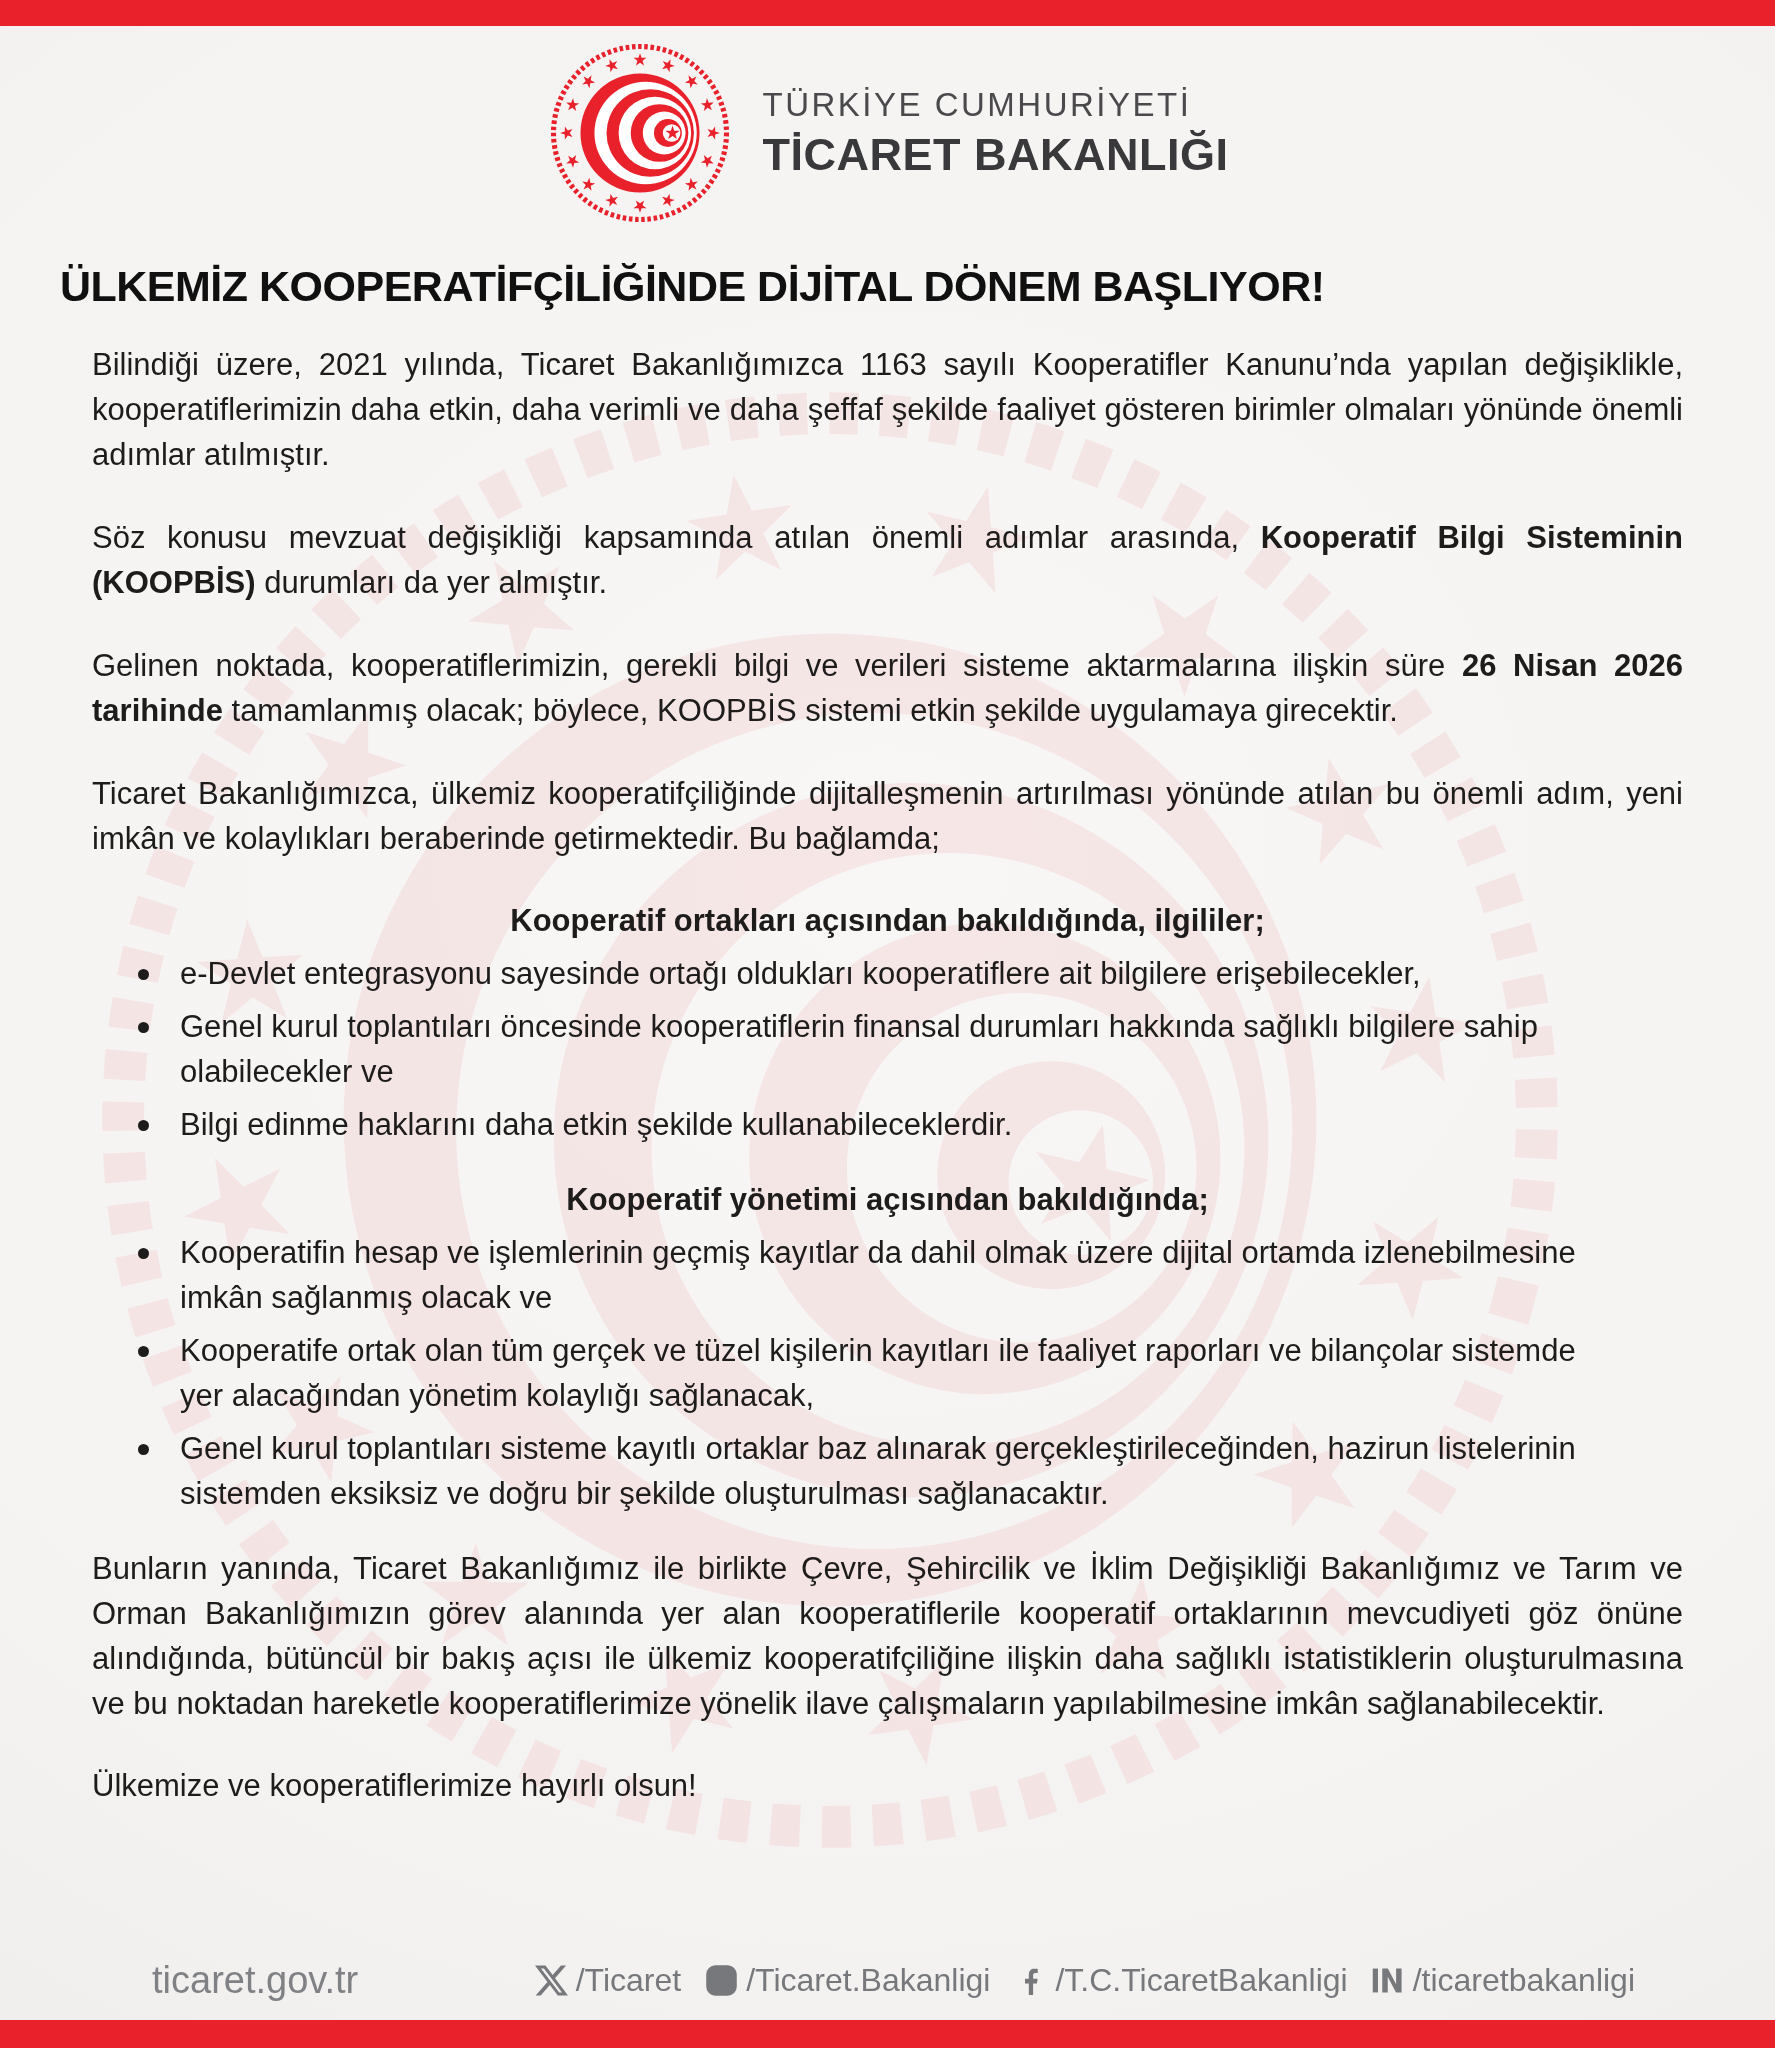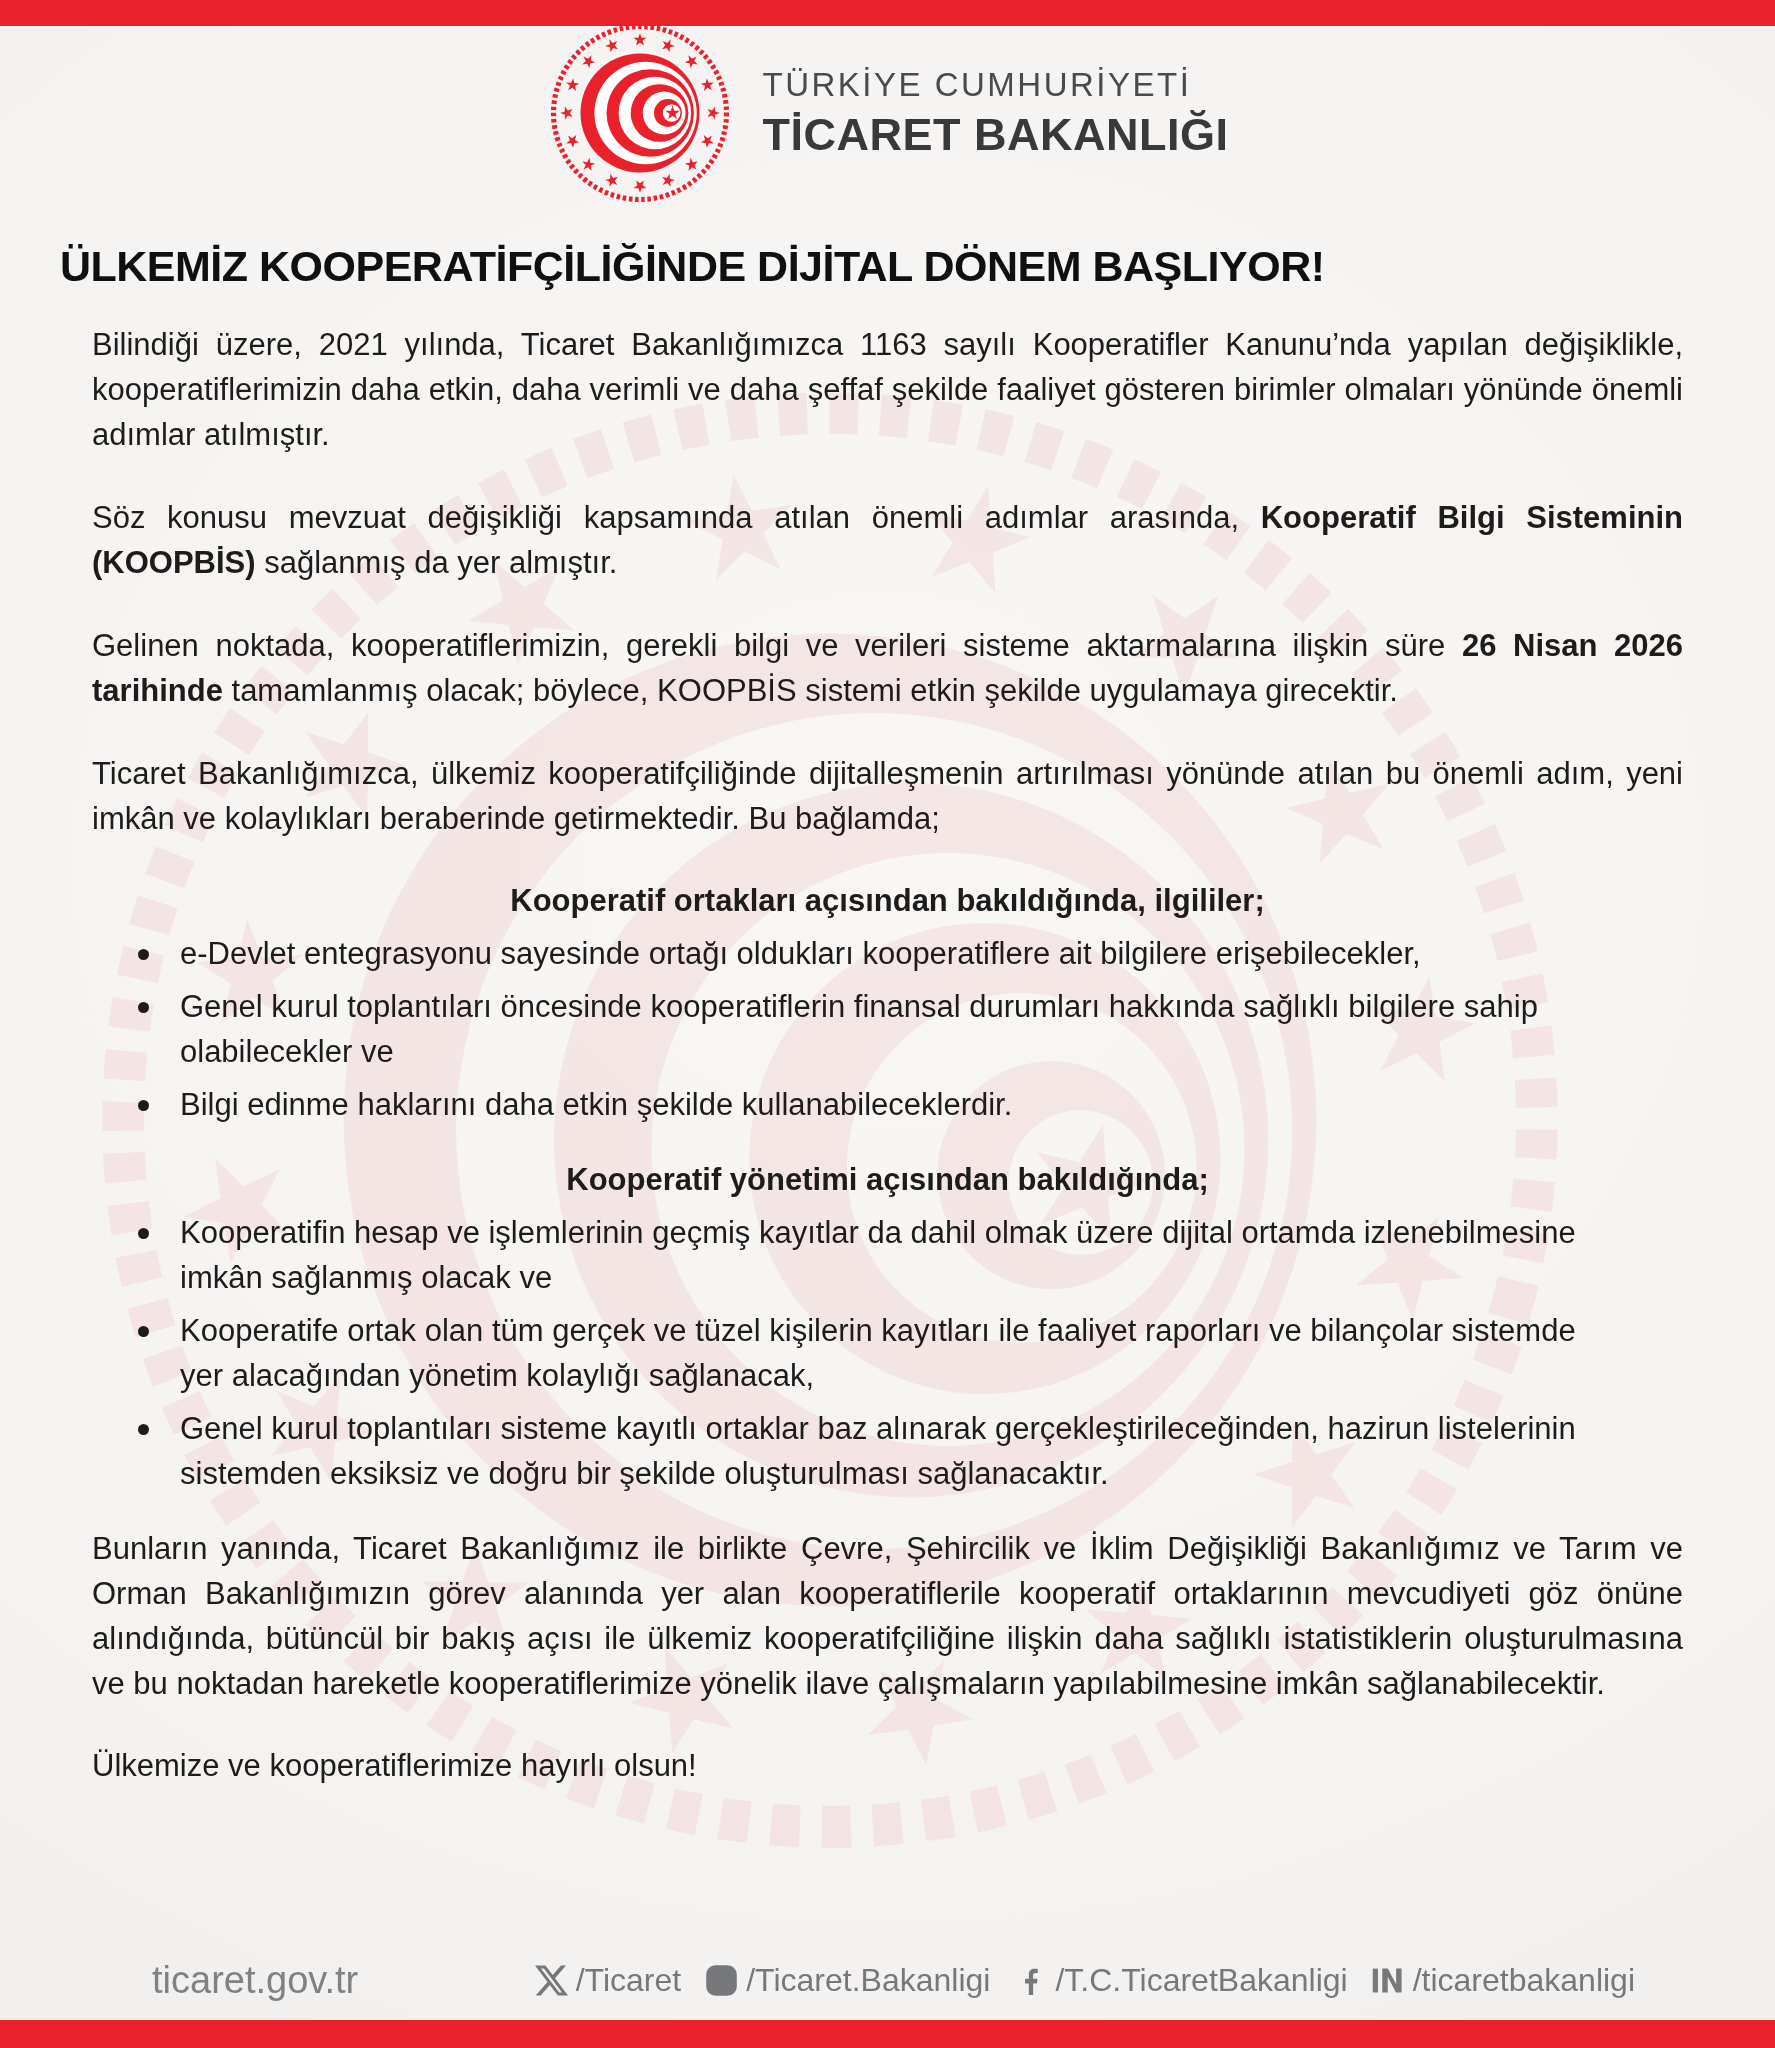--- a/index.html
+++ b/index.html
@@ -7,21 +7,21 @@
     position:relative;width:1775px;height:2048px;overflow:hidden;
     background:radial-gradient(ellipse 120% 90% at 50% 42%, #f8f7f6 0%, #f4f3f2 55%, #ebeae9 100%);
     font-family:"Liberation Sans","DejaVu Sans",sans-serif;color:#1d1c1b;
   }
   .bar{position:absolute;left:0;width:100%;background:#e8212b;z-index:6}
   .bar.top{top:0;height:26px}
   .bar.bottom{bottom:0;height:28px}
   .defs-svg{position:absolute;width:0;height:0;overflow:hidden}
   .watermark{position:absolute;left:70px;top:360px;width:1520px;height:1520px;opacity:0.07;
     transform:rotate(14deg);pointer-events:none;z-index:0}
-  .header{position:relative;z-index:2;display:flex;align-items:center;justify-content:center;gap:30px;padding-top:20px}
+  .header{position:relative;z-index:2;display:flex;align-items:center;justify-content:center;gap:30px;padding-top:40px}
   .emblem{width:186px;height:186px;flex:0 0 auto}
   .brand-line1{font-size:33px;letter-spacing:2.5px;color:#4a4a4c;font-weight:400;margin-bottom:5px}
   .brand-line2{font-size:45px;font-weight:700;color:#39393b;letter-spacing:.5px}
   .title{position:relative;z-index:2;margin:36px 60px 16px;text-align:left;
     font-size:43px;font-weight:700;letter-spacing:-.5px;color:#101010}
   .content{position:relative;z-index:2;margin:32px 92px 0;font-size:31px;line-height:1.45;text-align:justify}
   .content p{margin:0 0 38px}
   .sec-heading{font-size:31px;font-weight:700;margin:0 0 8px;text-align:center}
   .bullets{list-style:none;margin:0 0 30px;padding:0;text-align:left}
   .bullets li{position:relative;padding-left:88px;padding-right:70px;margin-bottom:8px}
@@ -90,21 +90,21 @@
       <div class="brand-line2">TİCARET BAKANLIĞI</div>
     </div>
   </header>
 
   <h1 class="title">ÜLKEMİZ KOOPERATİFÇİLİĞİNDE DİJİTAL DÖNEM BAŞLIYOR!</h1>
 
   <main class="content">
 
     <p>Bilindiği üzere, 2021 yılında, Ticaret Bakanlığımızca 1163 sayılı Kooperatifler Kanunu’nda yapılan değişiklikle, kooperatiflerimizin daha etkin, daha verimli ve daha şeffaf şekilde faaliyet gösteren birimler olmaları yönünde önemli adımlar atılmıştır.</p>
 
-    <p><span>Söz konusu mevzuat değişikliği kapsamında atılan önemli adımlar arasında, </span><strong>Kooperatif Bilgi Sisteminin (KOOPBİS)</strong><span> sağlanmış da yer almıştır.</span></p>
+    <p><span>Söz konusu mevzuat değişikliği kapsamında atılan önemli adımlar arasında, </span><strong>Kooperatif Bilgi Sisteminin (KOOPBİS)</strong><span> durumları da yer almıştır.</span></p>
 
     <p><span>Gelinen noktada, kooperatiflerimizin, gerekli bilgi ve verileri sisteme aktarmalarına ilişkin süre </span><strong>26 Nisan 2026 tarihinde</strong><span> tamamlanmış olacak; böylece, KOOPBİS sistemi etkin şekilde uygulamaya girecektir.</span></p>
 
     <p>Ticaret Bakanlığımızca, ülkemiz kooperatifçiliğinde dijitalleşmenin artırılması yönünde atılan bu önemli adım, yeni imkân ve kolaylıkları beraberinde getirmektedir. Bu bağlamda;</p>
 
     <h2 class="sec-heading">Kooperatif ortakları açısından bakıldığında, ilgililer;</h2>
     <ul class="bullets">
       <li>e-Devlet entegrasyonu sayesinde ortağı oldukları kooperatiflere ait bilgilere erişebilecekler,</li>
       <li>Genel kurul toplantıları öncesinde kooperatiflerin finansal durumları hakkında sağlıklı bilgilere sahip olabilecekler ve</li>
       <li>Bilgi edinme haklarını daha etkin şekilde kullanabileceklerdir.</li>

